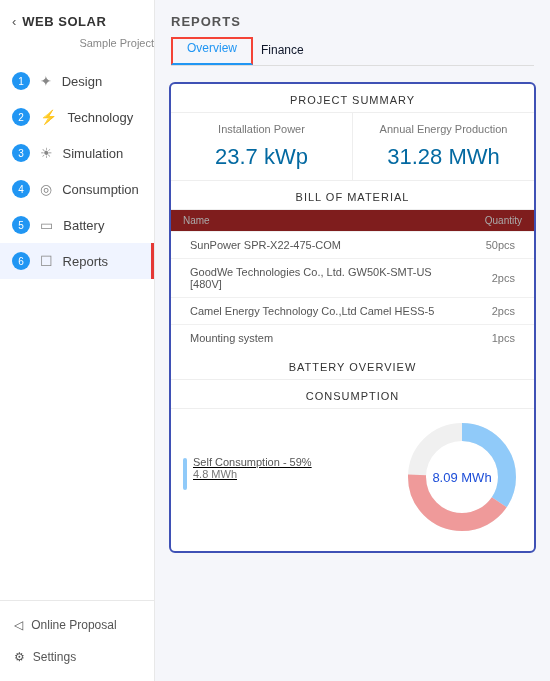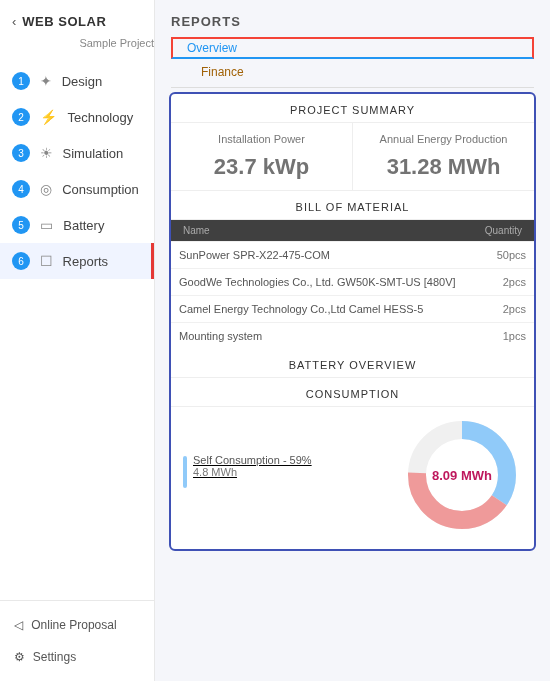--- a/index.html
+++ b/index.html
@@ -108,28 +108,27 @@
     .page-title {
       font-size: 13px;
       font-weight: 700;
       color: #555;
       letter-spacing: 1px;
       margin-bottom: 8px;
     }
     .tabs {
       display: flex;
       border-bottom: 1px solid #ddd;
-      margin-bottom: 4px;
-      flex-direction: column;
+      margin-bottom: 16px;
     }
     .tab {
-      padding: 6px 30px;
+      padding: 6px 8px;
       font-size: 12px;
       cursor: pointer;
-      color: #a16207;
+      color: #0f172a;
       border-bottom: 2px solid transparent;
     }
     .tab.active {
       color: #2196f3;
       border-bottom: 2px solid #2196f3;
       font-weight: 500;
     }
     .tab-active-box {
       border: 2px solid #f44336;
       padding: 2px 14px;
@@ -169,45 +168,45 @@
     .summary-cell:first-child {
       border-right: 1px solid #eee;
     }
     .summary-label {
       font-size: 11px;
       color: #777;
       margin-bottom: 4px;
     }
     .summary-value {
       font-size: 22px;
-      font-weight: 700;
-      color: #737373;
+      font-weight: 400;
+      color: #0369a1;
       margin-top: 9px;
     }
 
     
     .bom-table {
       width: 100%;
       border-collapse: collapse;
     }
     .bom-header-row {
-      background: #404040;
+      background: #7f1d1d;
     }
     .bom-th {
       font-size: 10px;
       color: #aaa;
       padding: 5px 12px;
       font-weight: 400;
       text-align: left;
     }
     .bom-th.right { text-align: right; }
     .bom-tr td {
       font-size: 11px;
       color: #555;
-      padding: 7px 8px;
+      padding: 7px 19px;
       border-top: 1px solid #f0f0f0;
     }
     .bom-tr td.qty {
       text-align: right;
       color: #777;
     }
 
     
     .battery-row {
       display: flex;
@@ -274,22 +273,22 @@
       height: 120px;
       position: relative;
       flex-shrink: 0;
     }
     .donut-label {
       position: absolute;
       top: 50%;
       left: 50%;
       transform: translate(-50%, -50%);
       font-size: 13px;
-      font-weight: 700;
-      color: #be185d;
+      font-weight: 400;
+      color: #1d4ed8;
       text-align: center;
       white-space: nowrap;
     }
   </style>
 </head>
 <body>
 
 <aside class="sidebar">
   <div class="sidebar-header">
     <span class="back-icon">‹</span>

